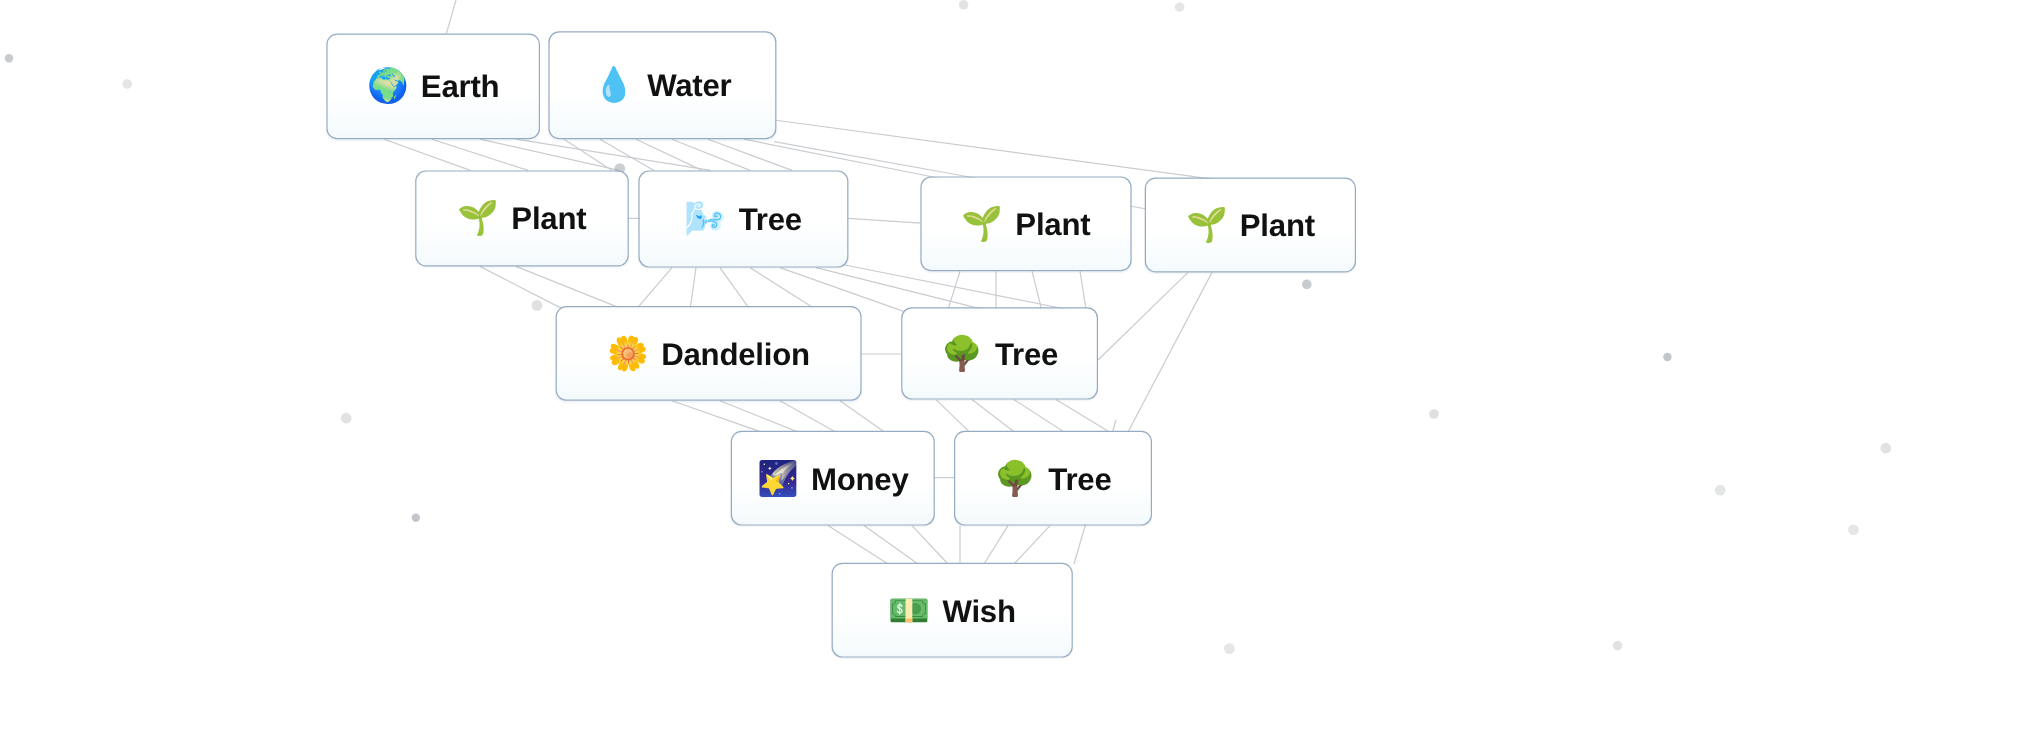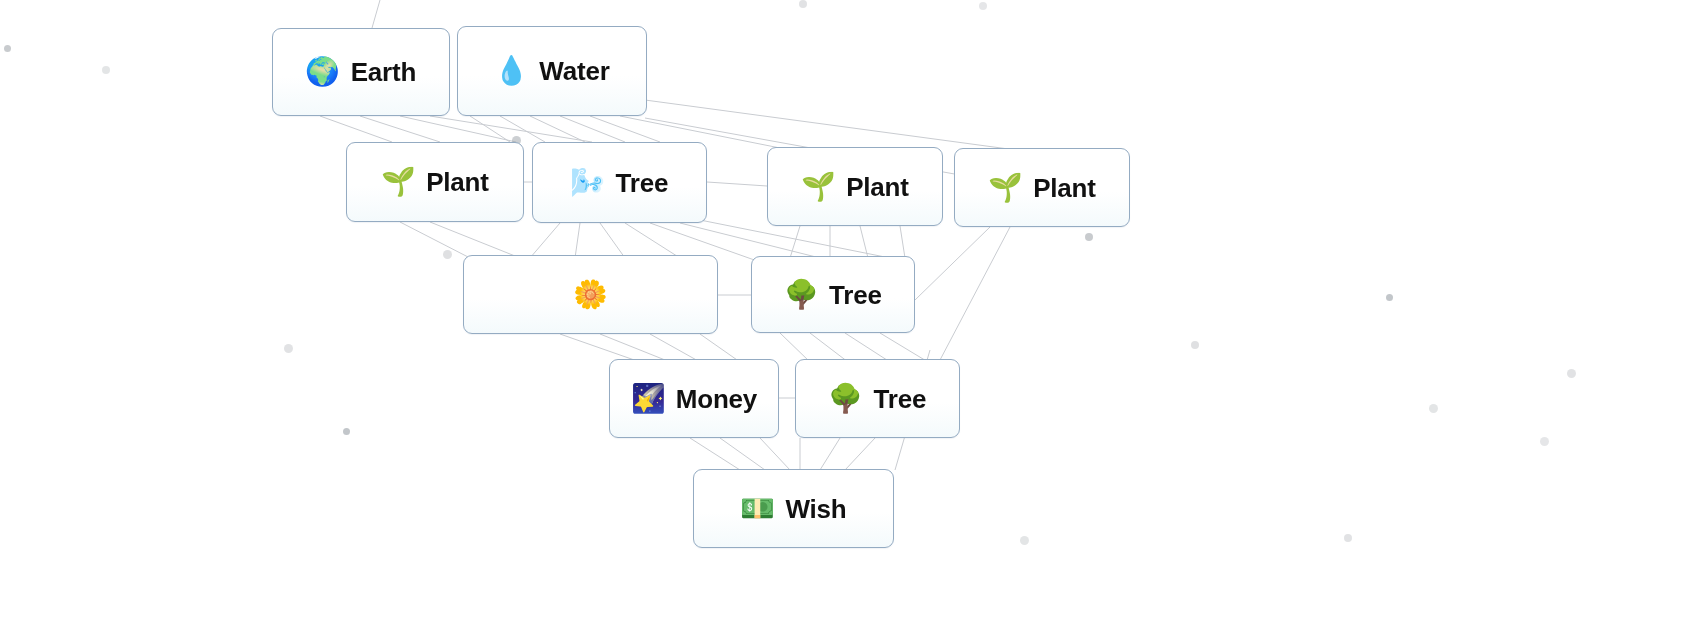--- a/index.html
+++ b/index.html
@@ -163,20 +163,21 @@
       <div class="node" style="left: 767px; top: 147px; width: 176px; height: 79px;">
         <span class="node-emoji">🌱</span>
         <span class="node-label">Plant</span>
       </div>
       <div class="node" style="left: 954px; top: 148px; width: 176px; height: 79px;">
         <span class="node-emoji">🌱</span>
         <span class="node-label">Plant</span>
       </div>
       <div class="node" style="left: 463px; top: 255px; width: 255px; height: 79px;">
         <span class="node-emoji">🌼</span>
+        <span class="node-label">Dandelion</span>
       </div>
       <div class="node" style="left: 751px; top: 256px; width: 164px; height: 77px;">
         <span class="node-emoji">🌳</span>
         <span class="node-label">Tree</span>
       </div>
       <div class="node" style="left: 609px; top: 359px; width: 170px; height: 79px;">
         <span class="node-emoji">🌠</span>
         <span class="node-label">Money</span>
       </div>
       <div class="node" style="left: 795px; top: 359px; width: 165px; height: 79px;">

